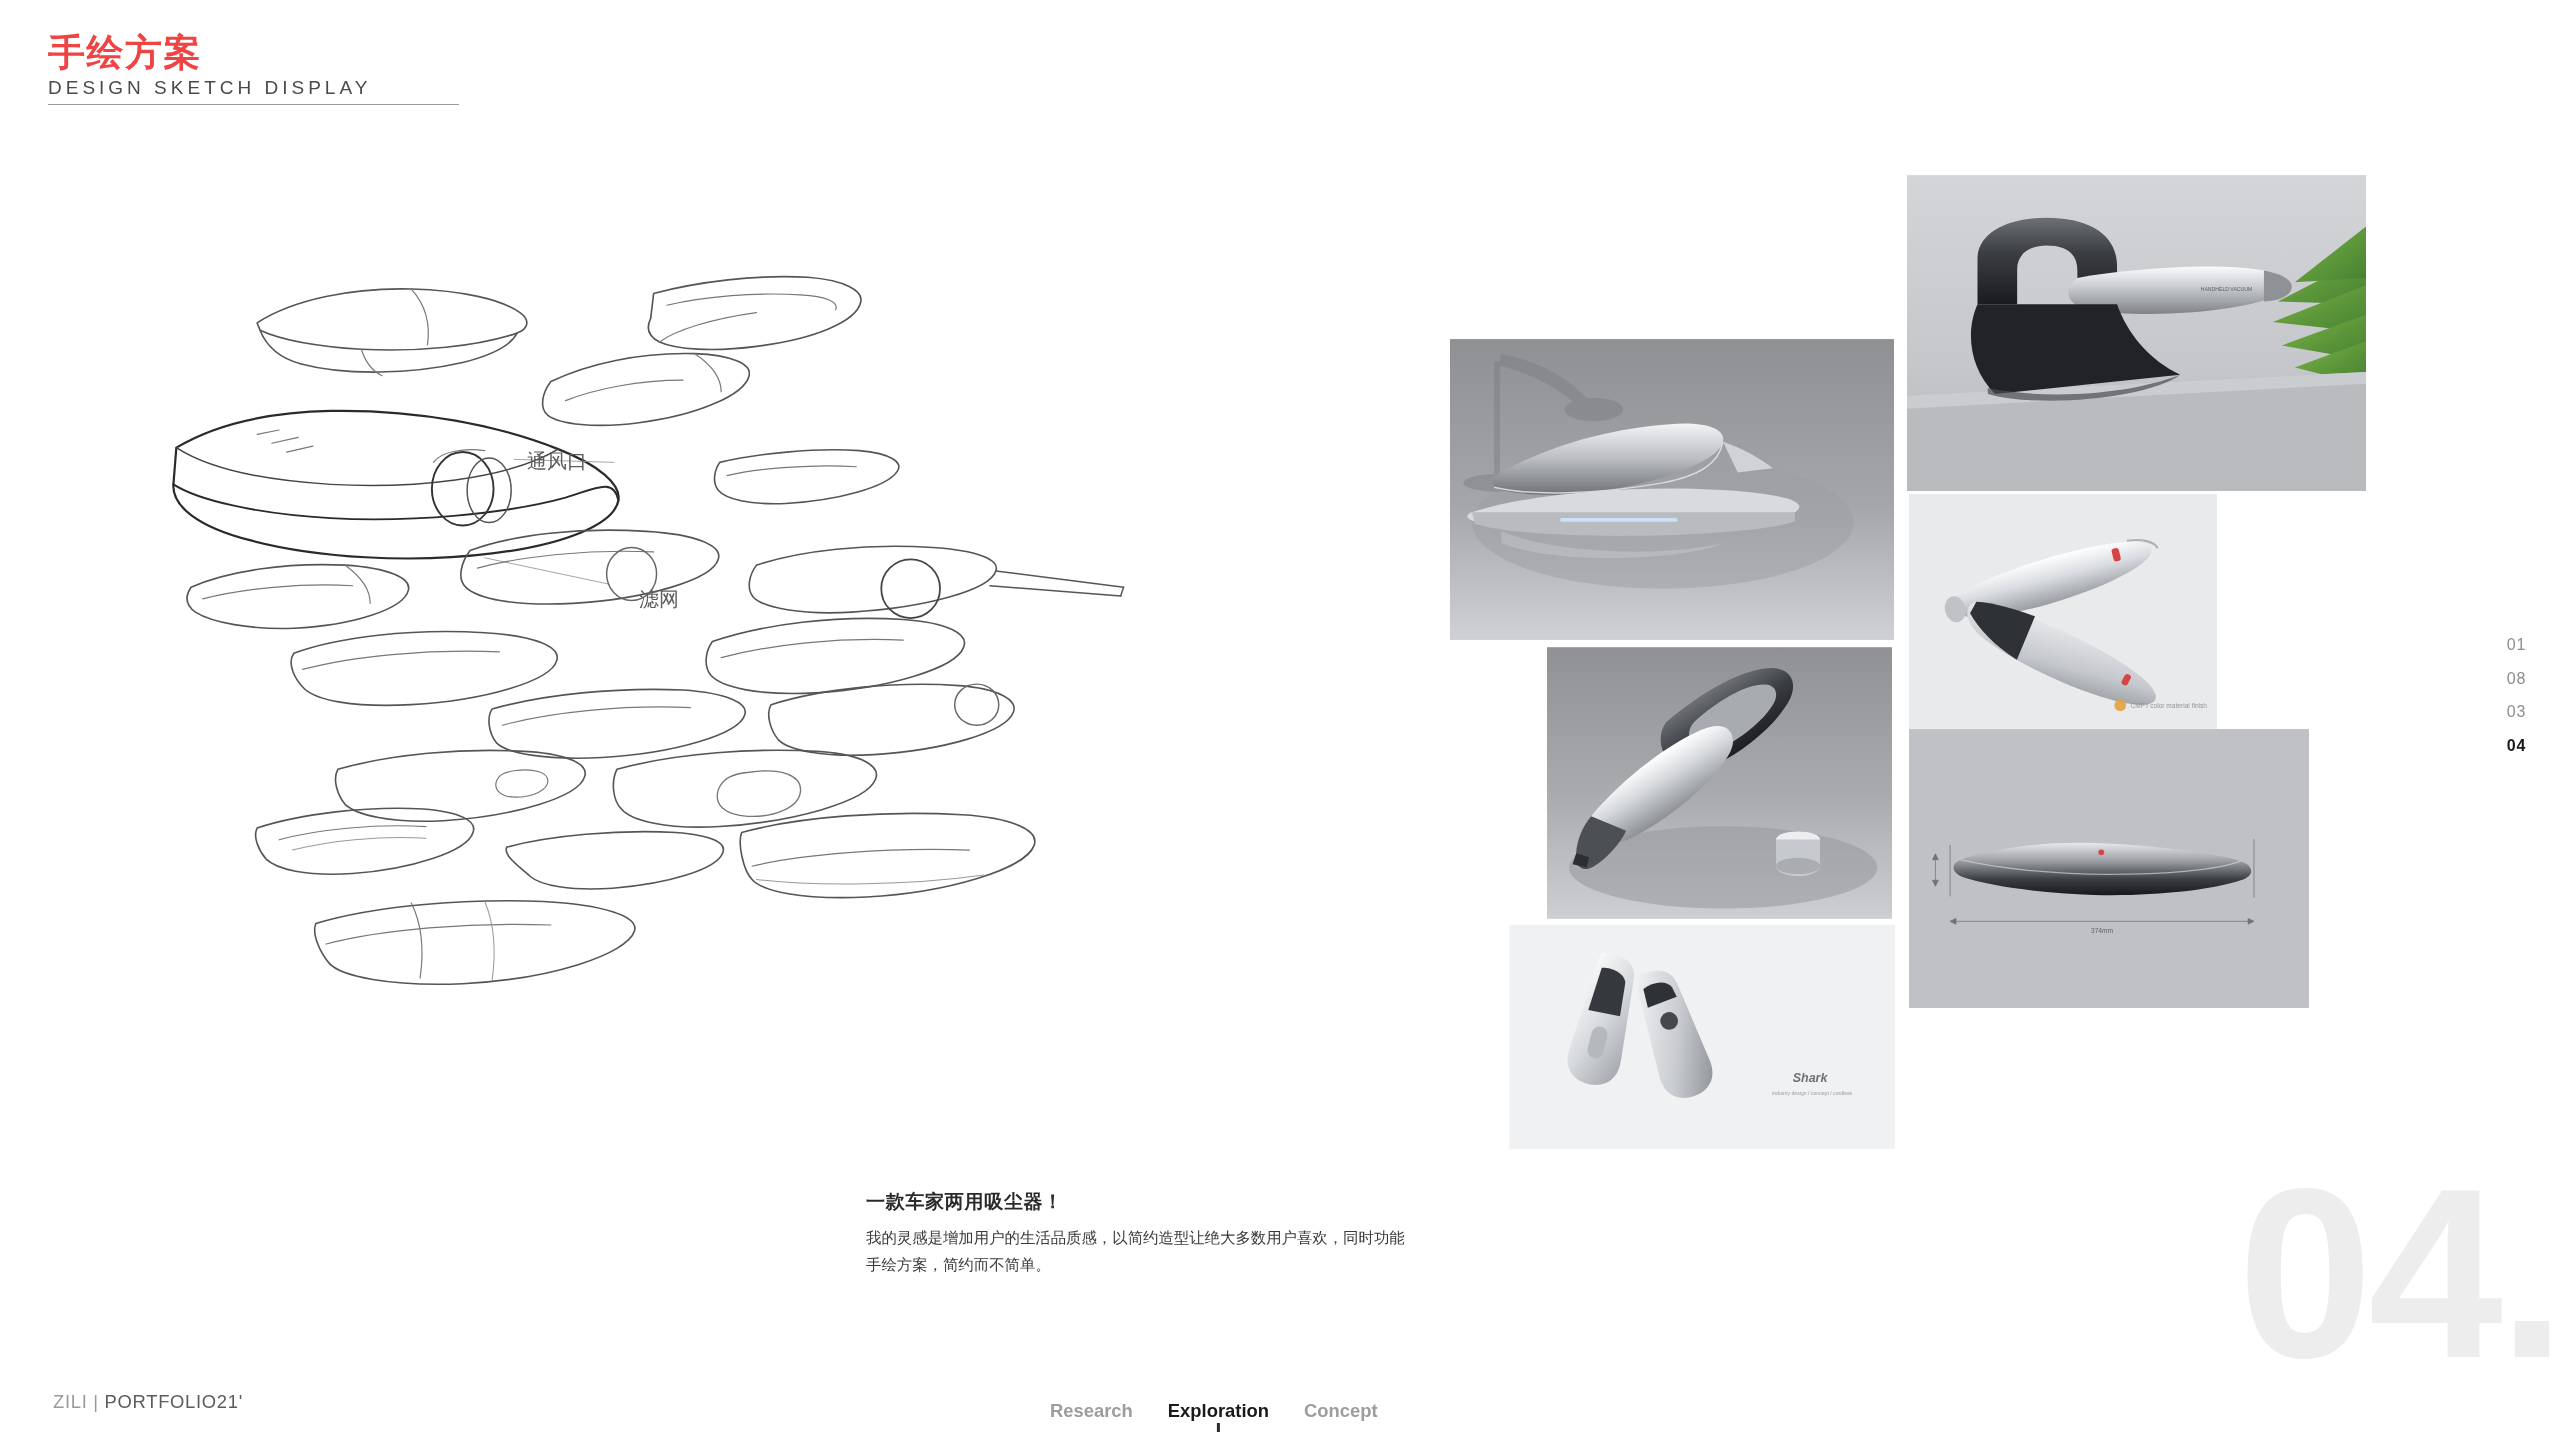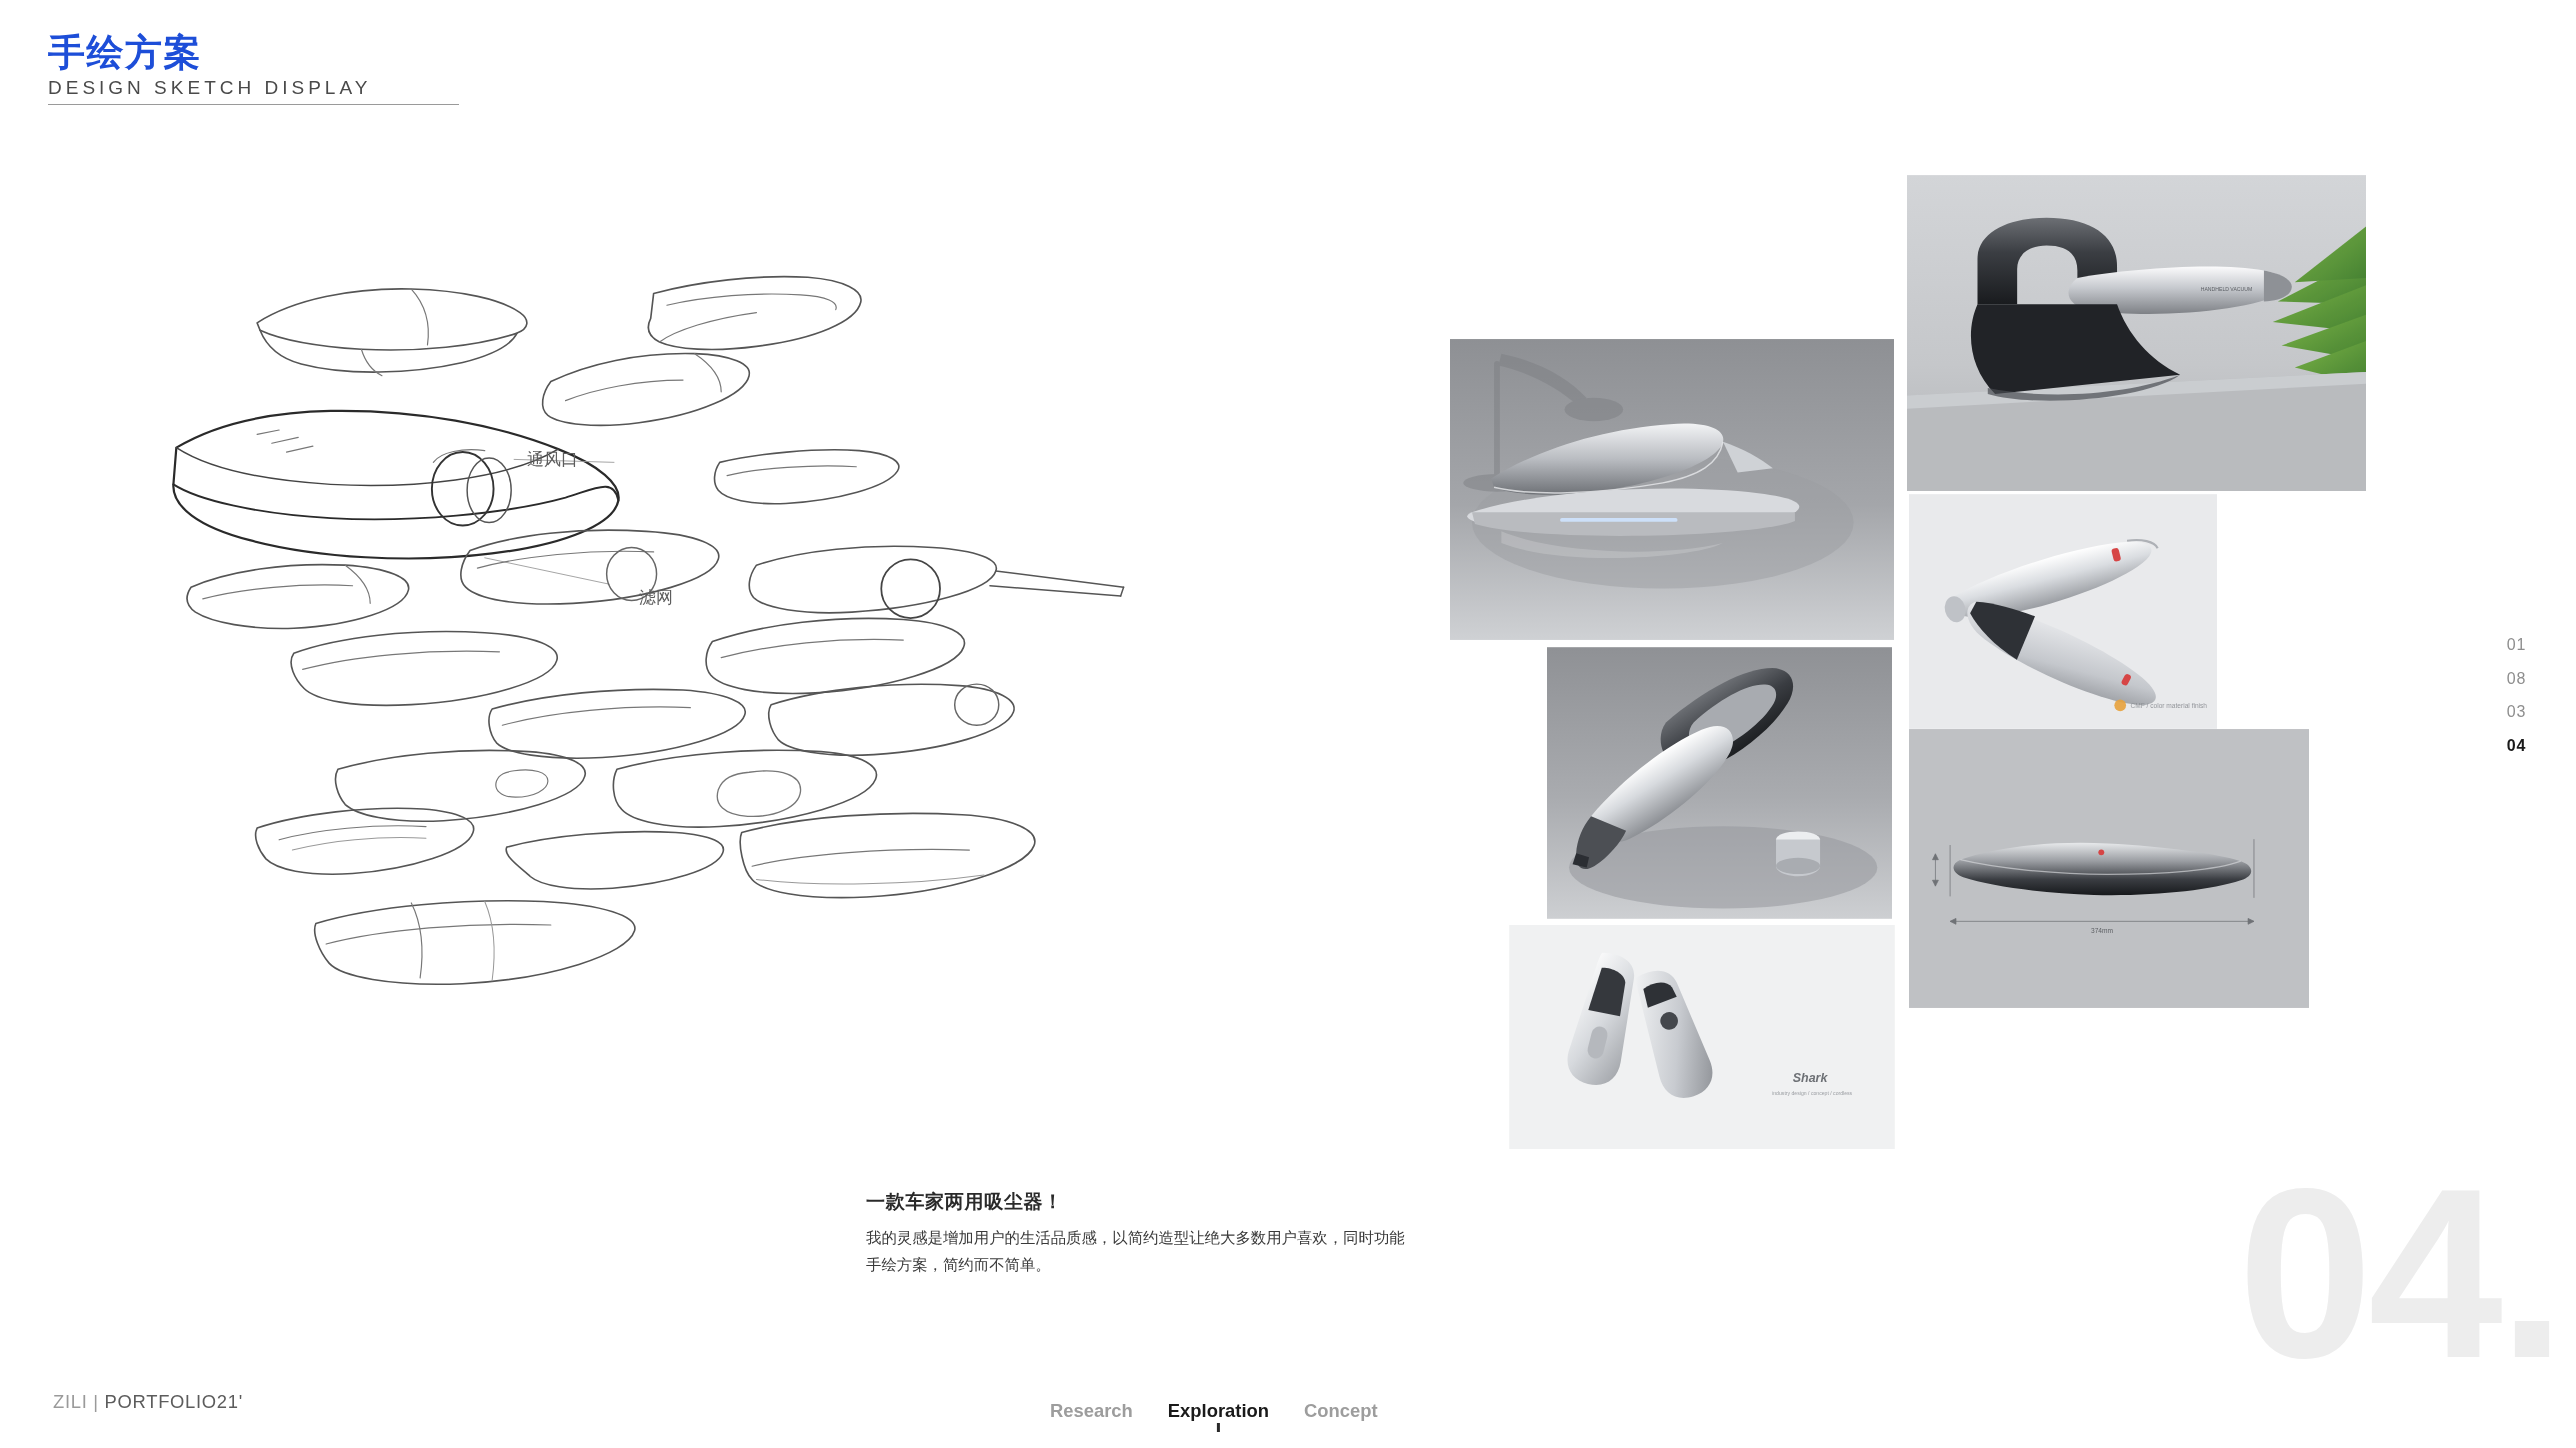--- a/index.html
+++ b/index.html
@@ -21,21 +21,21 @@
   .header {
     position: absolute;
     left: 48px;
     top: 34px;
     width: 411px;
   }
   .header-title-cn {
     font-size: 37px;
     font-weight: bold;
     letter-spacing: 1.5px;
-    color: #1d4ed8;
+    color: #ef4444;
     line-height: 1.05;
     font-family: "DejaVu Sans", sans-serif;
   }
   .header-title-en {
     font-size: 19px;
     letter-spacing: 4px;
     color: #4a4a4a;
     margin-top: 3.7px;
     font-family: "Liberation Sans", sans-serif;
   }
@@ -50,21 +50,21 @@
   .sketch-area {
     position: absolute;
     left: 169px;
     top: 242px;
     width: 1263px;
     height: 918px;
   }
   .sketch-area svg { display: block; }
   .sketch-label {
     position: absolute;
-    font-size: 17px;
+    font-size: 20px;
     color: #5d5d5d;
     font-family: "DejaVu Sans", sans-serif;
     white-space: nowrap;
   }
   .sketch-label.lbl-vent { left: 358px; top: 206px; }
   .sketch-label.lbl-filter { left: 470px; top: 344px; }
 
   
   .render {
     position: absolute;

